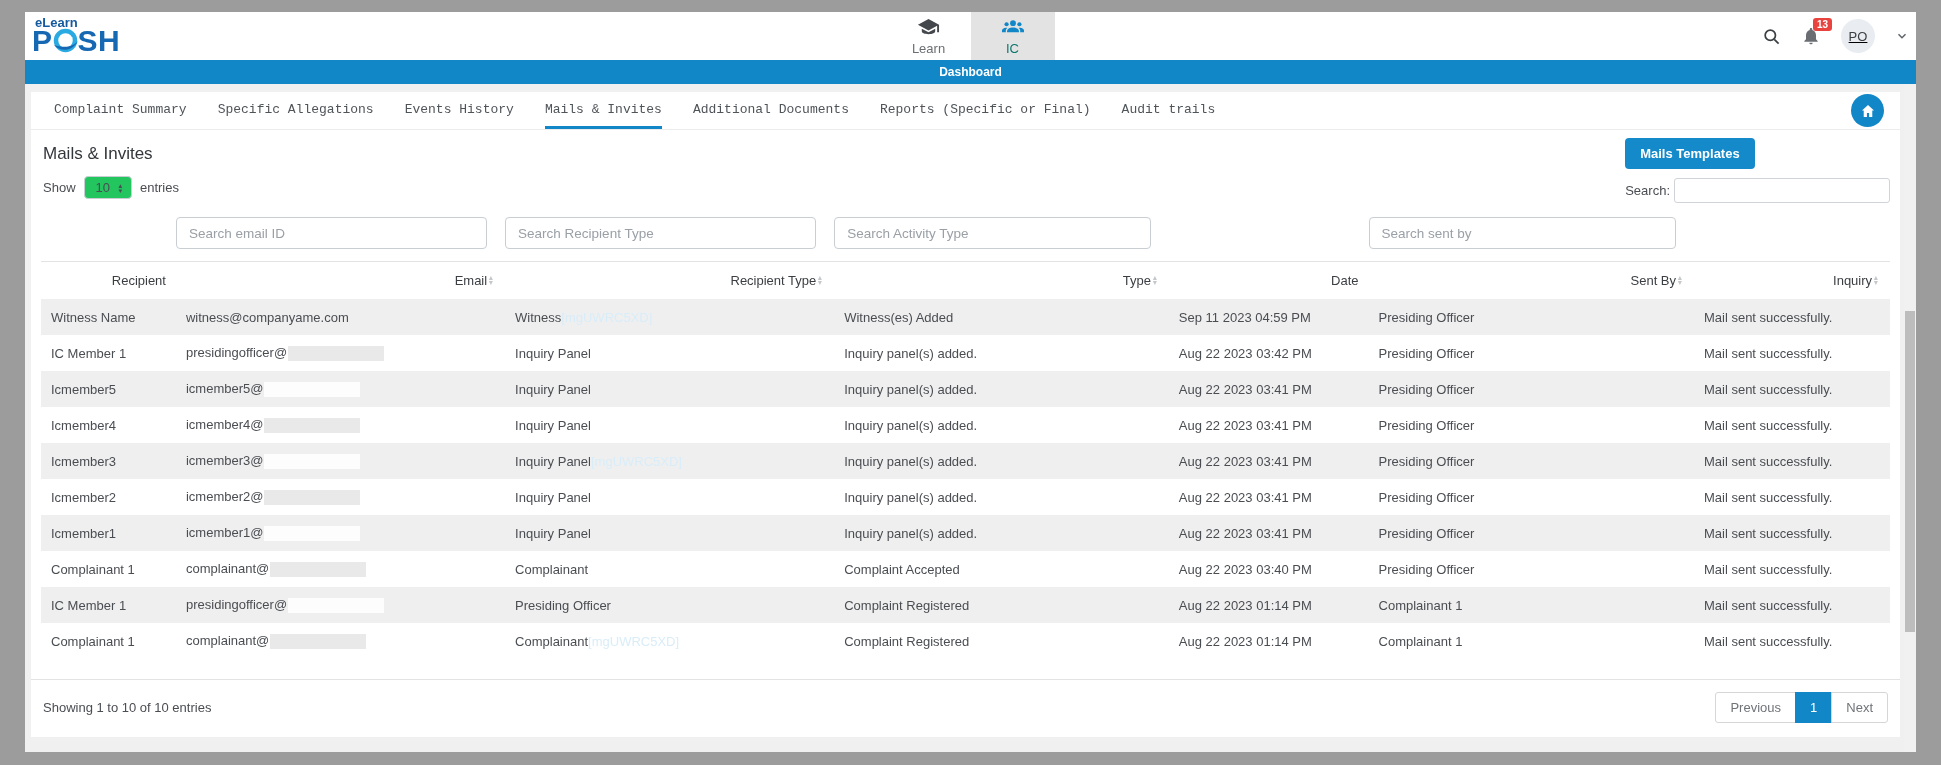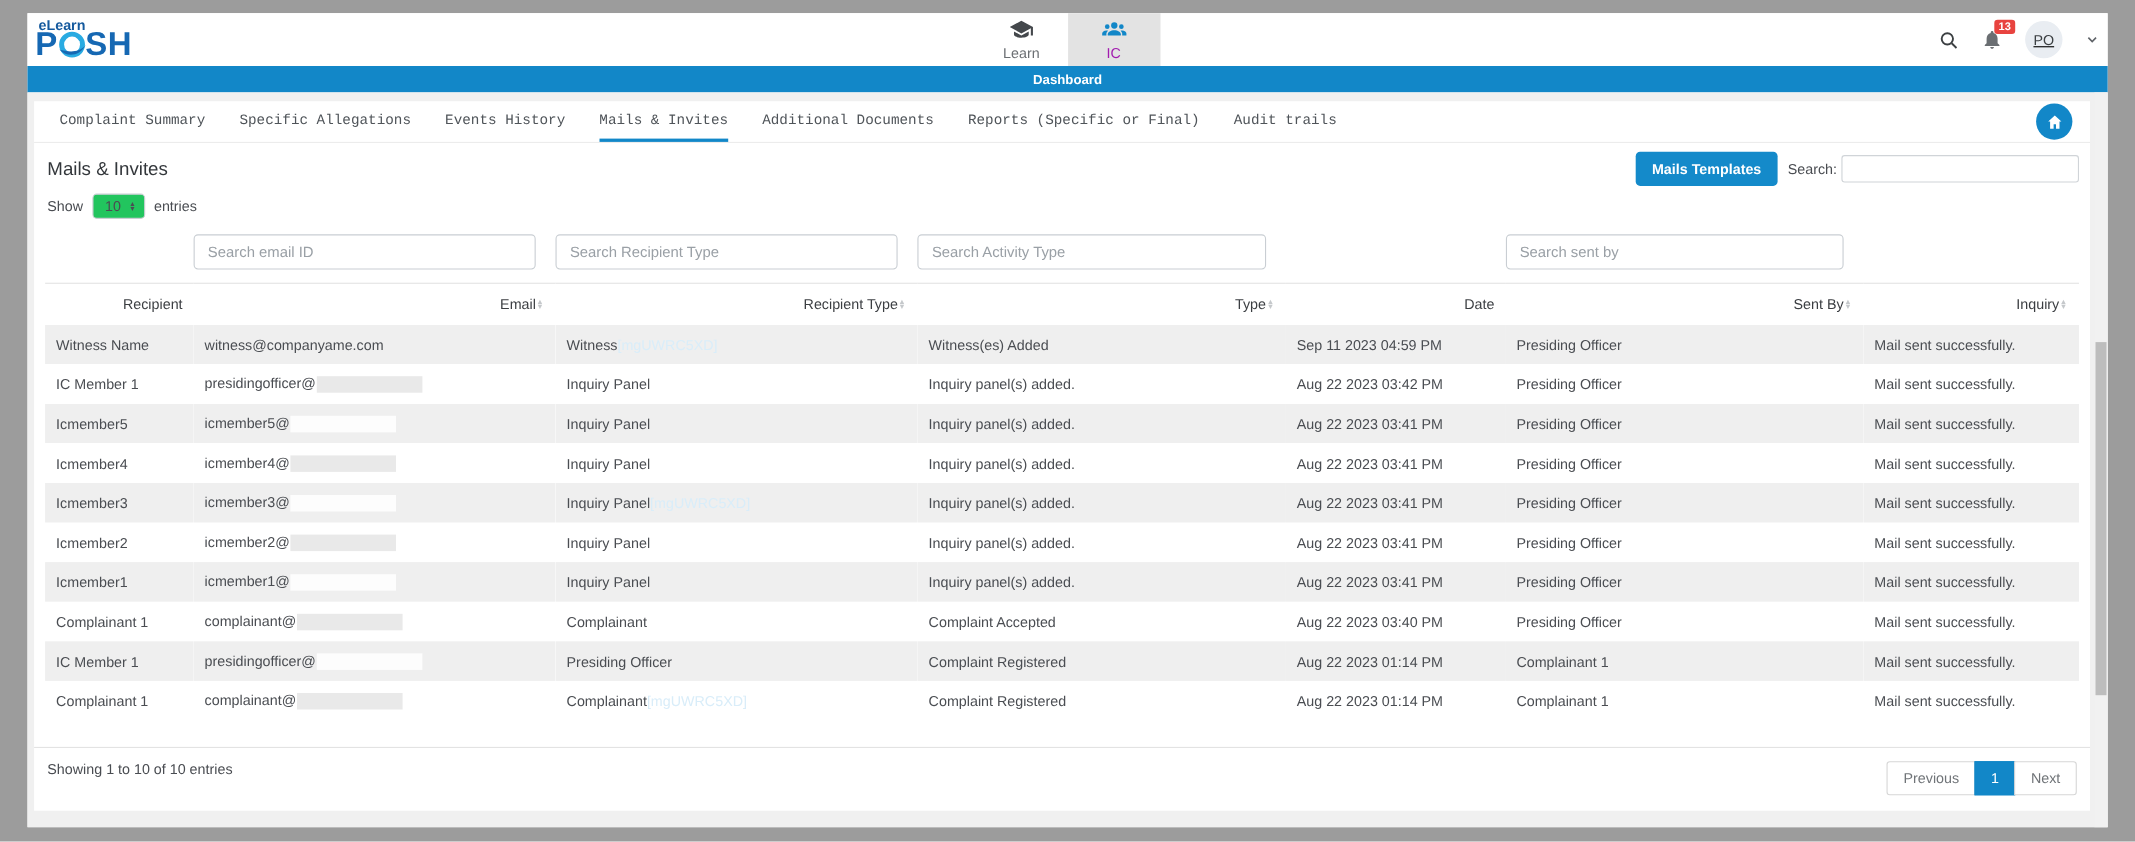--- a/index.html
+++ b/index.html
@@ -13,21 +13,21 @@
   .window { width:1891px; height:740px; background:#fff; display:flex; flex-direction:column; position:relative; }
 
   
   .app-header { height:48px; background:#fff; display:flex; align-items:center; padding:0 7px; position:relative; flex:0 0 auto; }
   .logo { display:flex; flex-direction:column; line-height:1; cursor:pointer; }
   .logo .logo-top { font-size:13px; font-weight:bold; color:#155a9e; margin-left:3px; margin-bottom:-3px; }
   .logo .logo-main { font-size:30px; font-weight:800; color:#1668b3; display:flex; align-items:center; letter-spacing:0.5px; }
   .logo-o { width:27px; height:27px; margin:0 -1px; }
   .main-nav { position:absolute; left:50%; top:0; transform:translateX(-50%); height:48px; display:flex; }
   .nav-item { width:84px; height:48px; display:flex; flex-direction:column; align-items:center; justify-content:center; gap:2px; font-size:13px; color:#6b6f73; cursor:pointer; }
-  .nav-item.active { background:#e3e3e3; color:#a21caf; }
+  .nav-item.active { background:#e3e3e3; color:#0f766e; }
   .header-right { margin-left:auto; display:flex; align-items:center; gap:20px;text-decoration:underline; }
   .icon-btn { cursor:pointer; display:flex; align-items:center; }
   .bell-wrap { position:relative; }
   .badge { position:absolute; top:-8px; right:-11px; background:#e8433f; color:#fff; font-size:10px; font-weight:bold; padding:1px 4px; border-radius:3px; }
   .avatar { width:34px; height:34px; border-radius:50%; background:#e9edf2; display:flex; align-items:center; justify-content:center; font-size:13px; color:#3c4043; cursor:pointer; }
 
   
   .blue-bar { height:24px; background:#1287c8; color:#fff; display:flex; align-items:center; justify-content:center; font-size:12px; font-weight:bold; flex:0 0 auto; }
 
   
@@ -43,41 +43,41 @@
   .tab.active { border-bottom-color:#1287c8; }
   .home-btn { position:absolute; right:16px; top:2px; width:33px; height:33px; border-radius:50%; background:#1287c8; display:flex; align-items:center; justify-content:center; cursor:pointer; border:none; }
 
   
   .content { flex:1; padding:6px 10px 0; display:flex; flex-direction:column; }
   .content-head { display:flex; justify-content:space-between; align-items:flex-start; }
   .page-title { font-size:17px; font-weight:500; color:#33373b; margin:8px 0 12px 2px; }
   .show-row { display:flex; align-items:center; gap:8px; font-size:13px; color:#4a4d52; margin-left:2px; }
   .length-select { border:1px solid #c9ced3; border-radius:4px; padding:3px 7px 3px 11px; display:inline-flex; align-items:center; gap:7px; cursor:pointer; background:#22c55e; }
   .arrows { display:flex; flex-direction:column; font-size:7px; line-height:5px; color:#4a4d52; transform:scale(0.9); }
-  .head-right { display:flex; flex-direction:row; align-items:center; gap:9px; padding-top:2px; }
+  .head-right { display:flex; flex-direction:column; align-items:flex-start; gap:9px; padding-top:2px; }
   .templates-btn { background:#148aca; color:#fff; border:none; border-radius:4px; padding:8px 15px; font-size:13px; font-weight:bold; cursor:pointer; }
   .search-row { display:flex; align-items:center; gap:4px; font-size:13px; color:#4a4d52; }
   .search-input { width:216px; height:25px; border:1px solid #d0d4d8; border-radius:3px; padding:0 7px; font-size:13px; color:#4a4d52; }
 
   
   table { width:100%; border-collapse:collapse; table-layout:fixed; margin-top:8px; }
   tr.filter-row td { padding:6px 18px 12px 0; }
   .filter-input { width:100%; height:32px; border:1px solid #c9ced3; border-radius:4px; padding:0 12px; font-size:13.5px; color:#4a4d52; }
   .filter-input::placeholder, .search-input::placeholder { color:#9aa0a6; }
   thead th.col-head { text-align:right; font-size:13px; font-weight:500; color:#3b3e42; padding:11px 10px; border-top:1px solid #e3e3e3; }
   th .sort { float:right; display:inline-flex; flex-direction:column; font-size:8px; line-height:5.5px; color:#c5c8cb; margin-top:2px; cursor:pointer; transform:scale(0.85); }
   tbody td { font-size:13px; color:#4a4d52; padding:0 10px; height:36px; overflow:hidden; white-space:nowrap; }
   tbody tr:nth-child(odd) { background:#efefef; }
   .redact { display:inline-block; width:96px; height:15px; vertical-align:middle; margin-left:1px; }
   tbody tr:nth-child(odd) .redact { background:#fdfdfd; }
   tbody tr:nth-child(even) .redact { background:#e9e9e9; }
   .watermark { color:#d9edf9; }
 
   
-  .card-footer { margin-top:auto; border-top:1px solid #e3e3e3; display:flex; justify-content:space-between; align-items:flex-start; padding:12px 12px 14px; font-size:13px; color:#4a4d52; flex:0 0 auto; }
+  .card-footer { margin-top:auto; border-top:1px solid #e3e3e3; display:flex; justify-content:space-between; align-items:center; padding:12px 12px 14px; font-size:13px; color:#4a4d52; flex:0 0 auto; }
   .pagination { display:inline-flex; }
   .page-btn { border:1px solid #d6d6d6; background:#fff; color:#707478; font-size:13px; padding:7px 14px; cursor:pointer; }
   .page-btn.prev { border-radius:3px 0 0 3px; }
   .page-btn.current { background:#1287c8; border-color:#1287c8; color:#fff; margin-left:-1px; }
   .page-btn.next { border-radius:0 3px 3px 0; margin-left:-1px; }
 </style>
 </head>
 <body>
 
 <div class="window">

